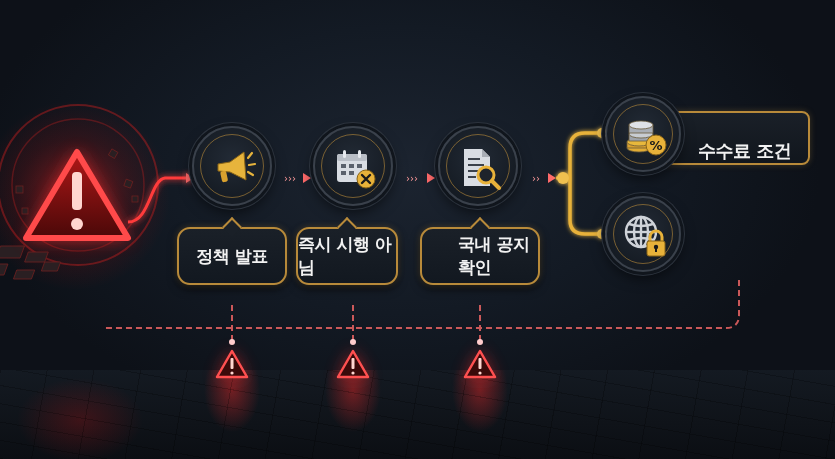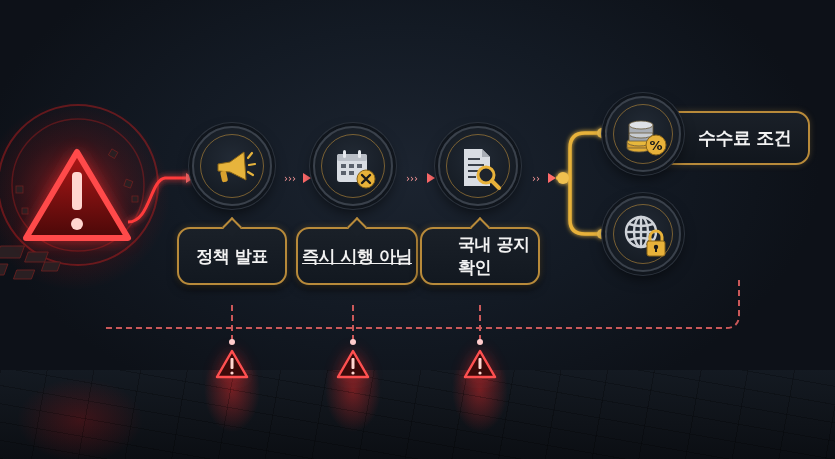--- a/index.html
+++ b/index.html
@@ -49,23 +49,23 @@
     color: #f2f2f2; font-weight: bold; font-size: 17px; letter-spacing: -0.5px;
   }
   .label-box .notch {
     position: absolute; top: -9px; left: 50%; width: 14px; height: 14px;
     margin-left: -7px; transform: rotate(45deg);
     background: #1a2028; border-left: 2px solid #b88a3a; border-top: 2px solid #b88a3a;
   }
   .side-box {
     position: absolute; height: 54px;
     background: linear-gradient(180deg, #1a2028 0%, #11161d 100%);
-    border: 2px solid #b88a3a; border-radius: 14px;
+    border: 2px solid #b88a3a; border-radius: 8px;
     box-shadow: 0 0 6px rgba(210,160,70,0.25);
-    display: flex; align-items: center;
+    display: flex; align-items: flex-end;
     color: #f2f2f2; font-weight: bold; font-size: 18px; letter-spacing: -0.5px;
     padding-left: 66px;
   }
 </style>
 </head>
 <body>
 
 <div class="stage">
   <div class="floor">
     <div class="floor-tiles"></div>
@@ -223,21 +223,21 @@
       </g>
       <circle cx="28" cy="29" r="8" fill="#1e232b" stroke="#e8b23a" stroke-width="3"></circle>
       <line x1="34" y1="35" x2="41" y2="42" stroke="#e8b23a" stroke-width="4" stroke-linecap="round"></line>
     </svg>
   </div>
 
   <div class="label-box" style="left:177px; top:227px; width:110px;">
     <span class="notch"></span>
     <span>정책 발표</span>
   </div>
-  <div class="label-box" style="left:296px; top:227px; width:122px;text-decoration:underline;">
+  <div class="label-box" style="left:296px; top:227px; width:102px;">
     <span class="notch"></span>
     <span>즉시 시행 아님</span>
   </div>
   <div class="label-box" style="left:420px; top:227px; width:120px;padding-left:36px;">
     <span class="notch"></span>
     <span>국내 공지 확인</span>
   </div>
 
   <div class="side-box" style="left:630px; top:111px; width:180px;">
     <span>수수료 조건</span>

